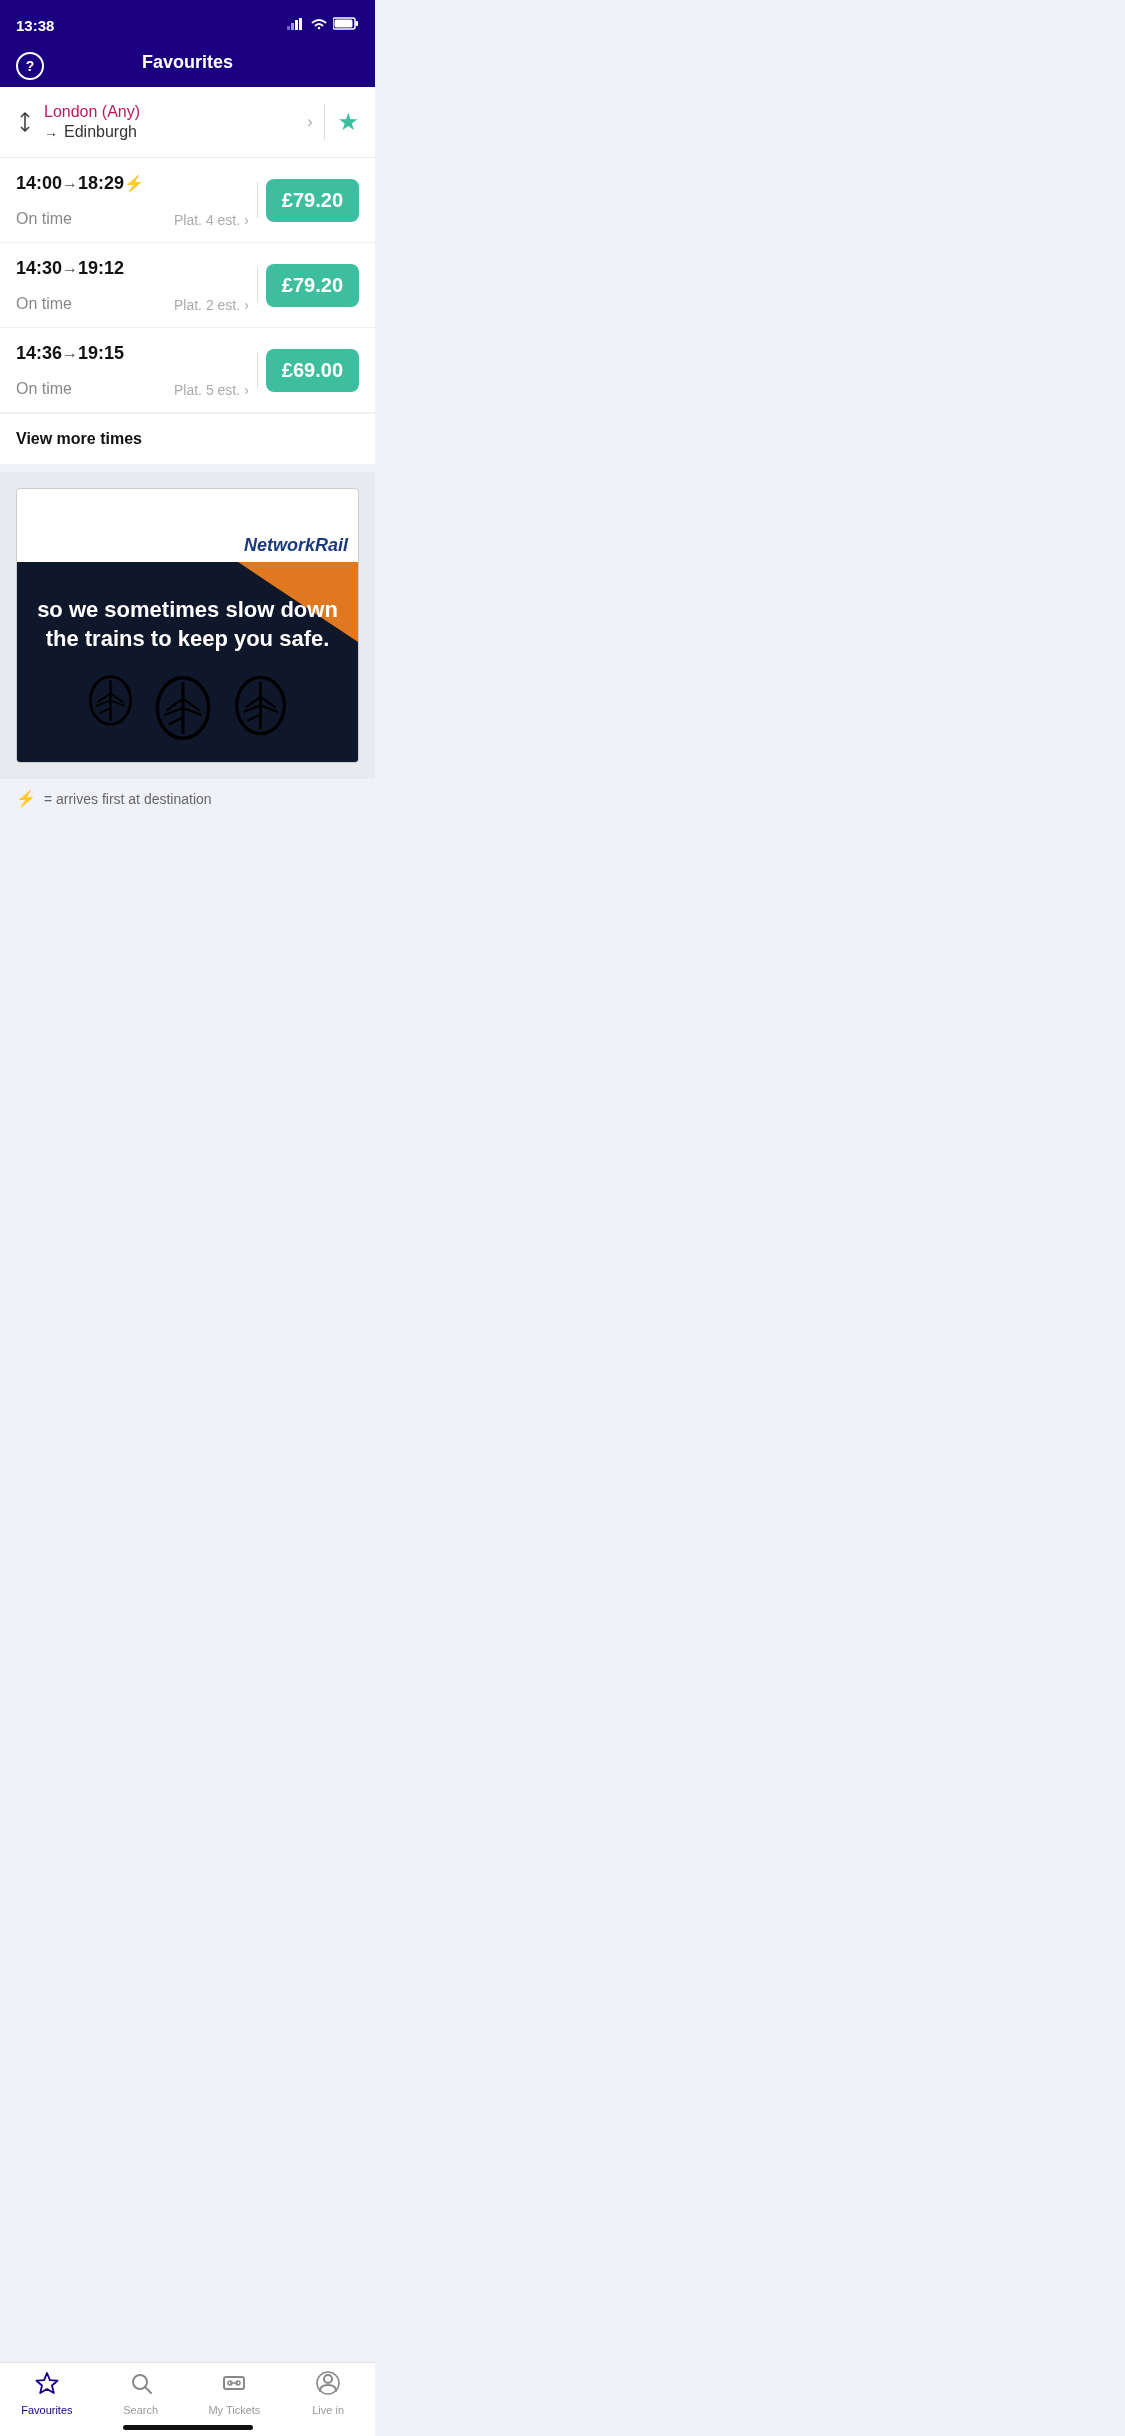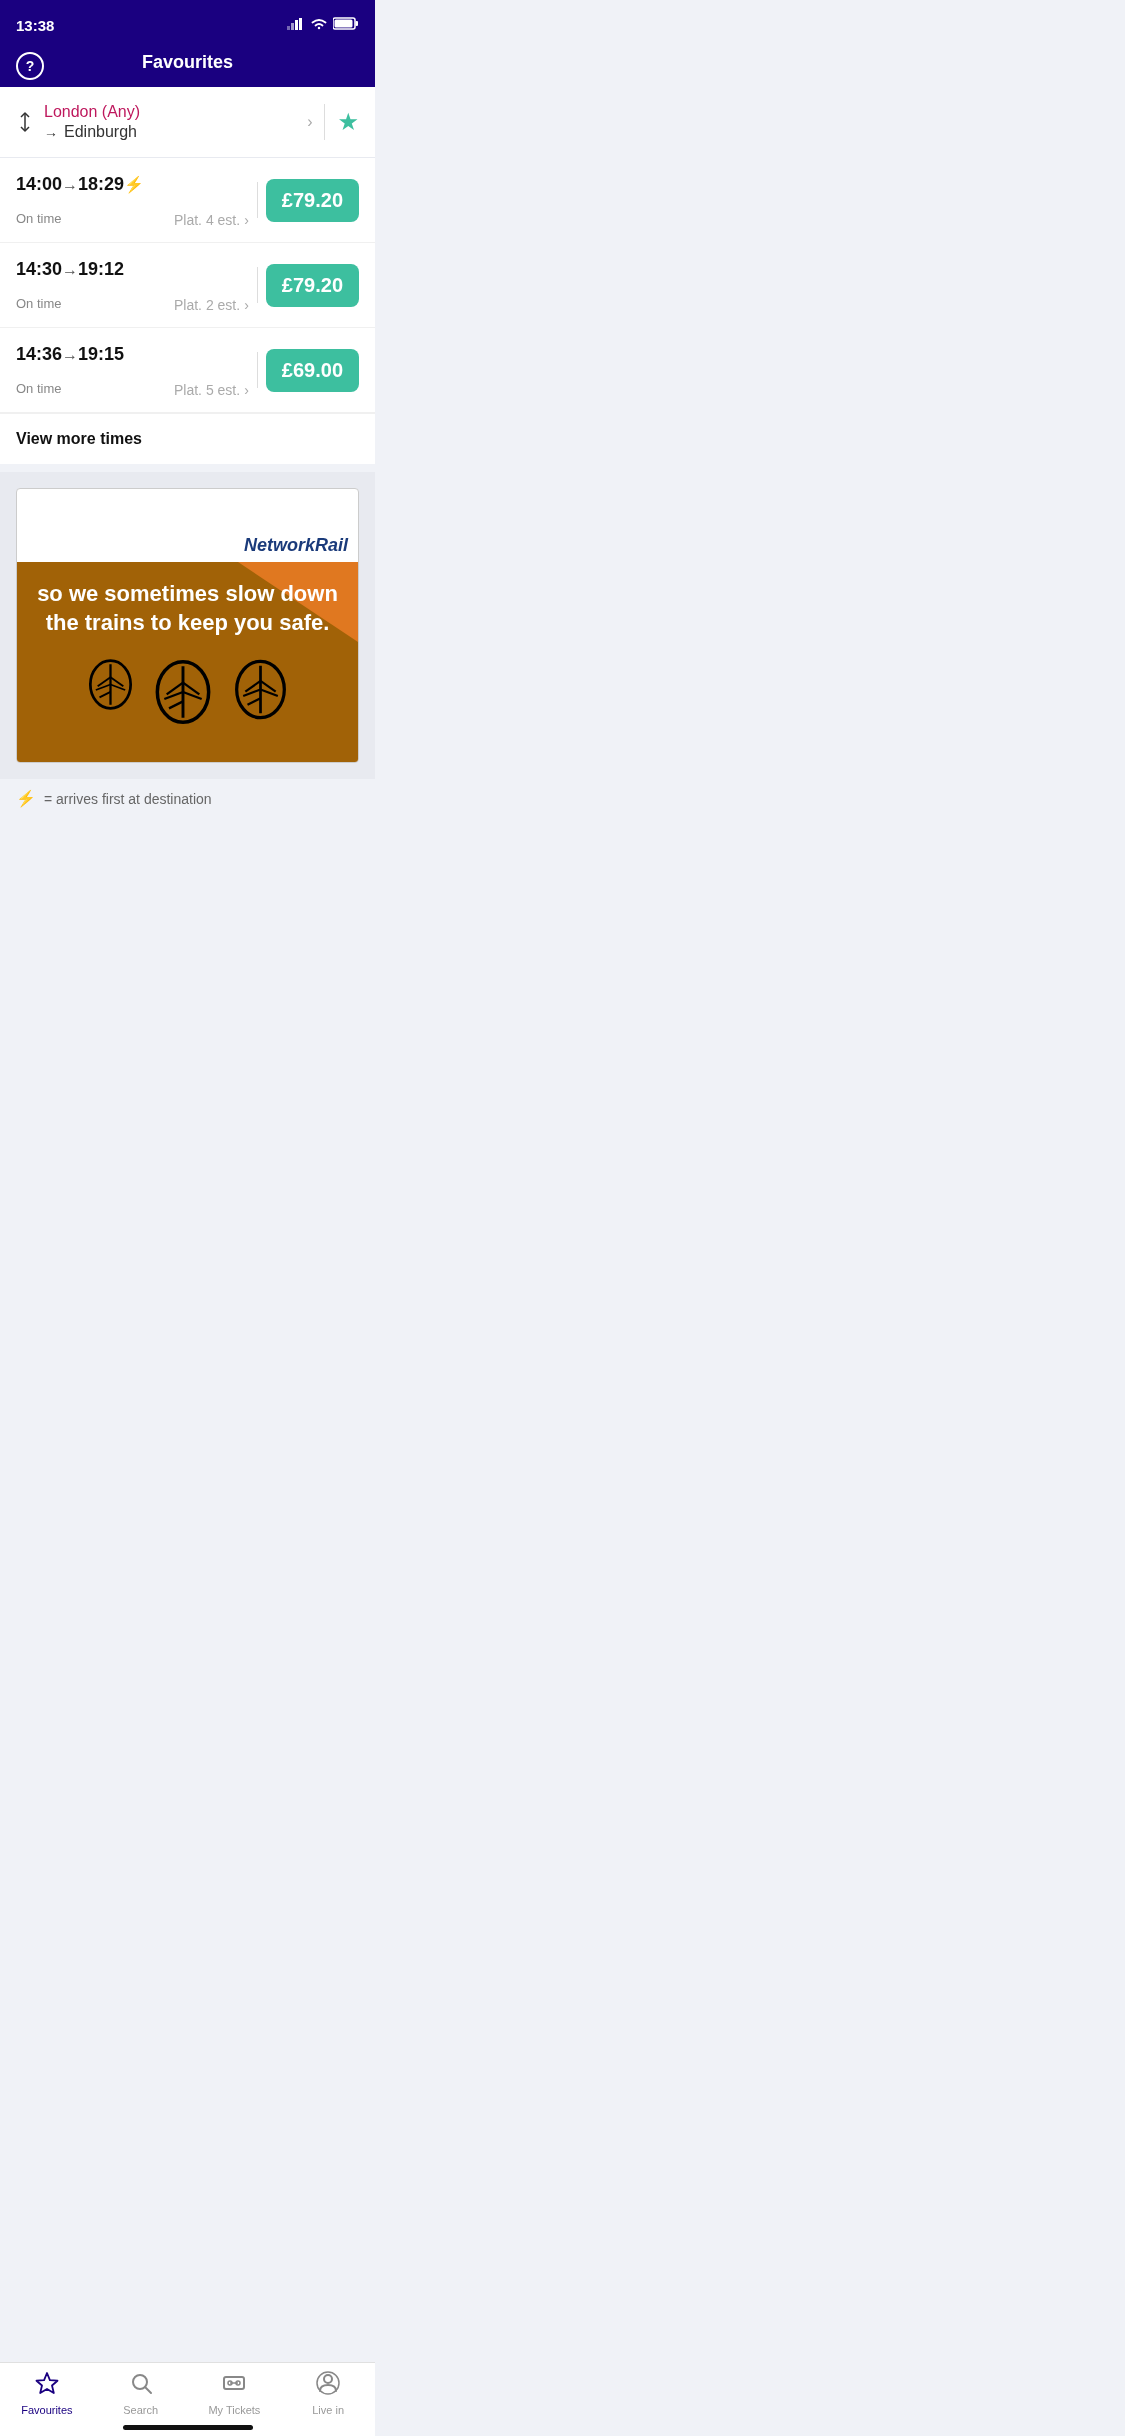--- a/index.html
+++ b/index.html
@@ -170,21 +170,21 @@
     }
     .train-times .arrow {
       font-size: 16px;
       color: #555;
     }
     .lightning {
       color: #3dbf9f;
       font-size: 16px;
     }
     .train-status {
-      font-size: 13px;
+      font-size: 16px;
       color: #888;
       margin-top: 16px;
     }
     .train-right {
       display: flex;
       align-items: center;
       gap: 8px;
     }
     .platform-info {
       display: flex;
@@ -237,22 +237,22 @@
       justify-content: flex-end;
       margin-top: 40px;
     }
     .network-rail-logo {
       font-size: 18px;
       font-weight: 900;
       color: #1a3a7a;
       font-style: italic;
     }
     .ad-content {
-      background: #a16207;
-      padding: 8px 20px 0;
+      background: #0f172a;
+      padding: 24px 20px 0;
       position: relative;
       min-height: 200px;
       overflow: hidden;
     }
     .ad-orange-triangle {
       position: absolute;
       top: 0;
       right: 0;
       width: 0;
       height: 0;

